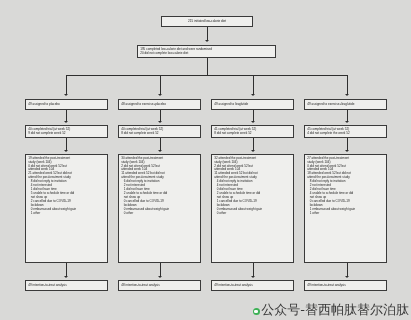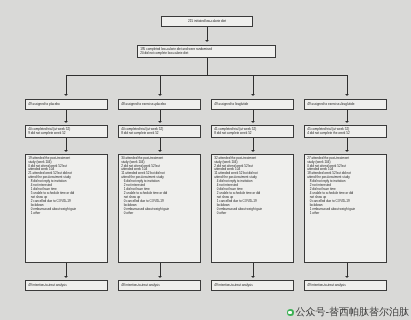--- a/index.html
+++ b/index.html
@@ -35,21 +35,21 @@
   .hline{position:absolute;background:#2f2f2f;height:0.8px;}
   .arrow{
     position:absolute;width:0;height:0;
     border-left:2.1px solid transparent;
     border-right:2.1px solid transparent;
     border-top:2.6px solid #2f2f2f;
   }
   .watermark{
     position:absolute;
     right:2px;bottom:1px;
-    font-size:10px;
+    font-size:13px;
     color:#2b2b2b;
     font-family:"DejaVu Sans", sans-serif;
     white-space:nowrap;
     opacity:0.92;
   }
   .wm-ico{
     display:inline-block;
     width:7px;height:7px;border-radius:50%;
     background:#2fae4a;
     vertical-align:-1px;

